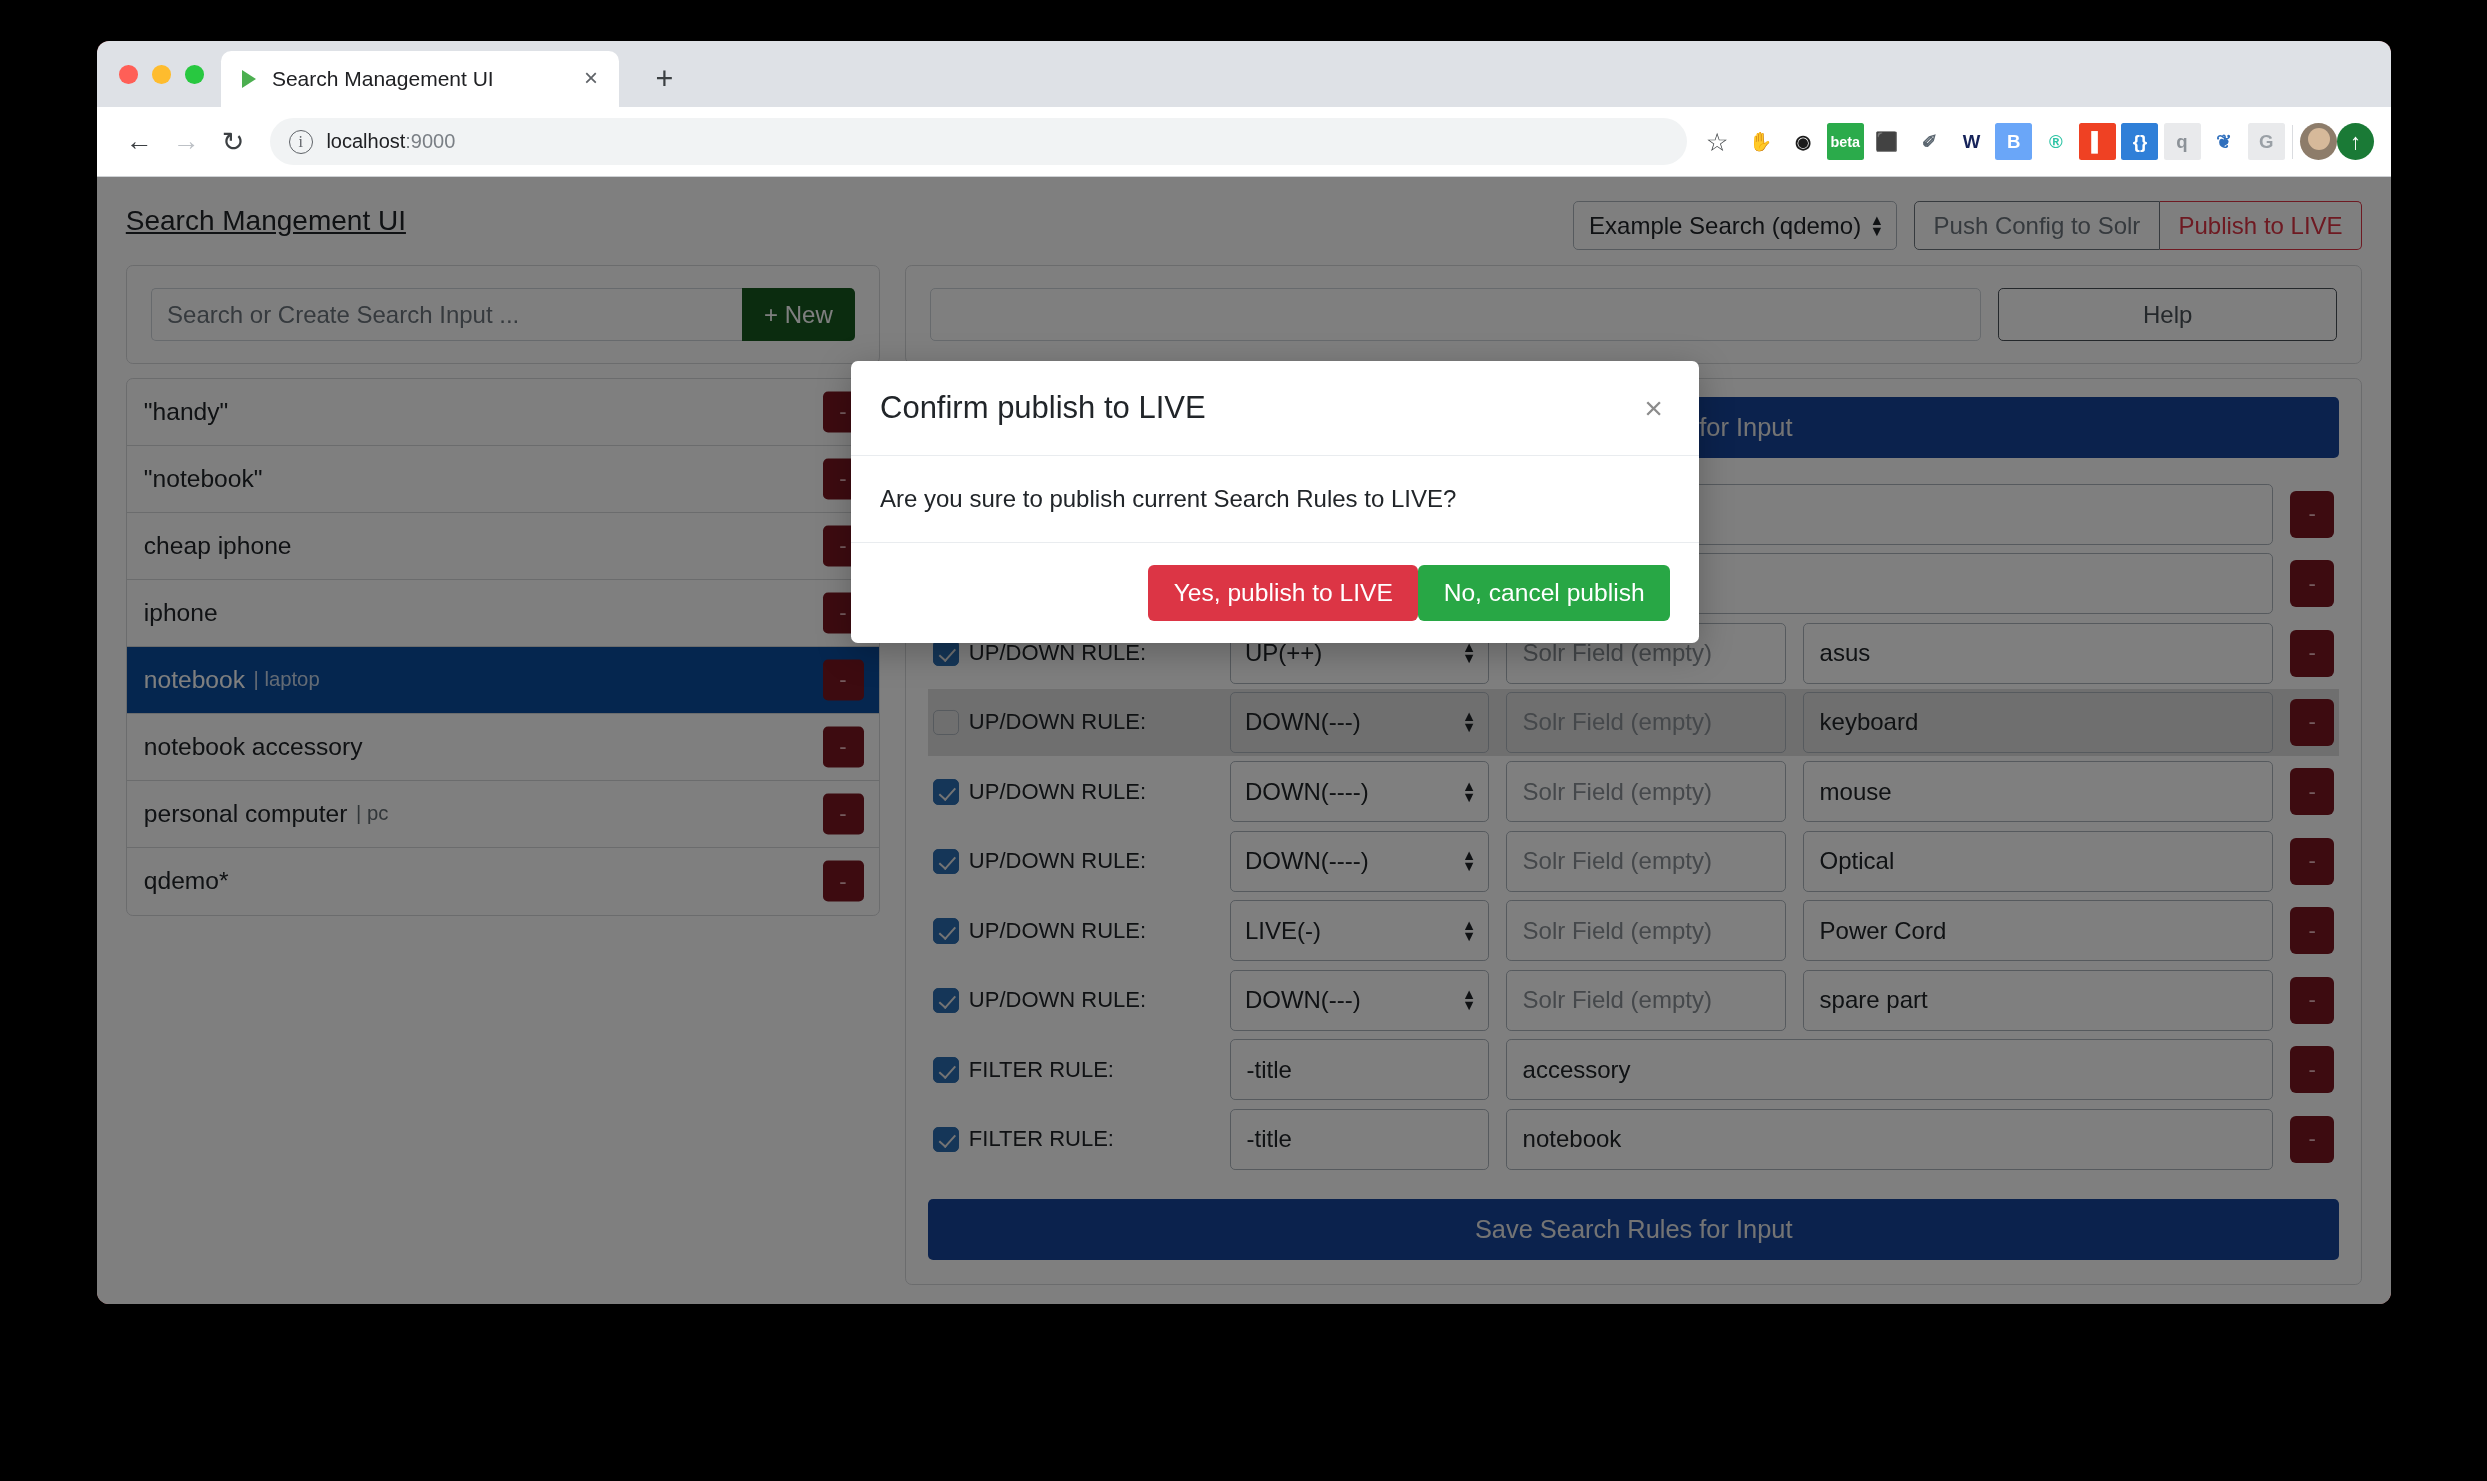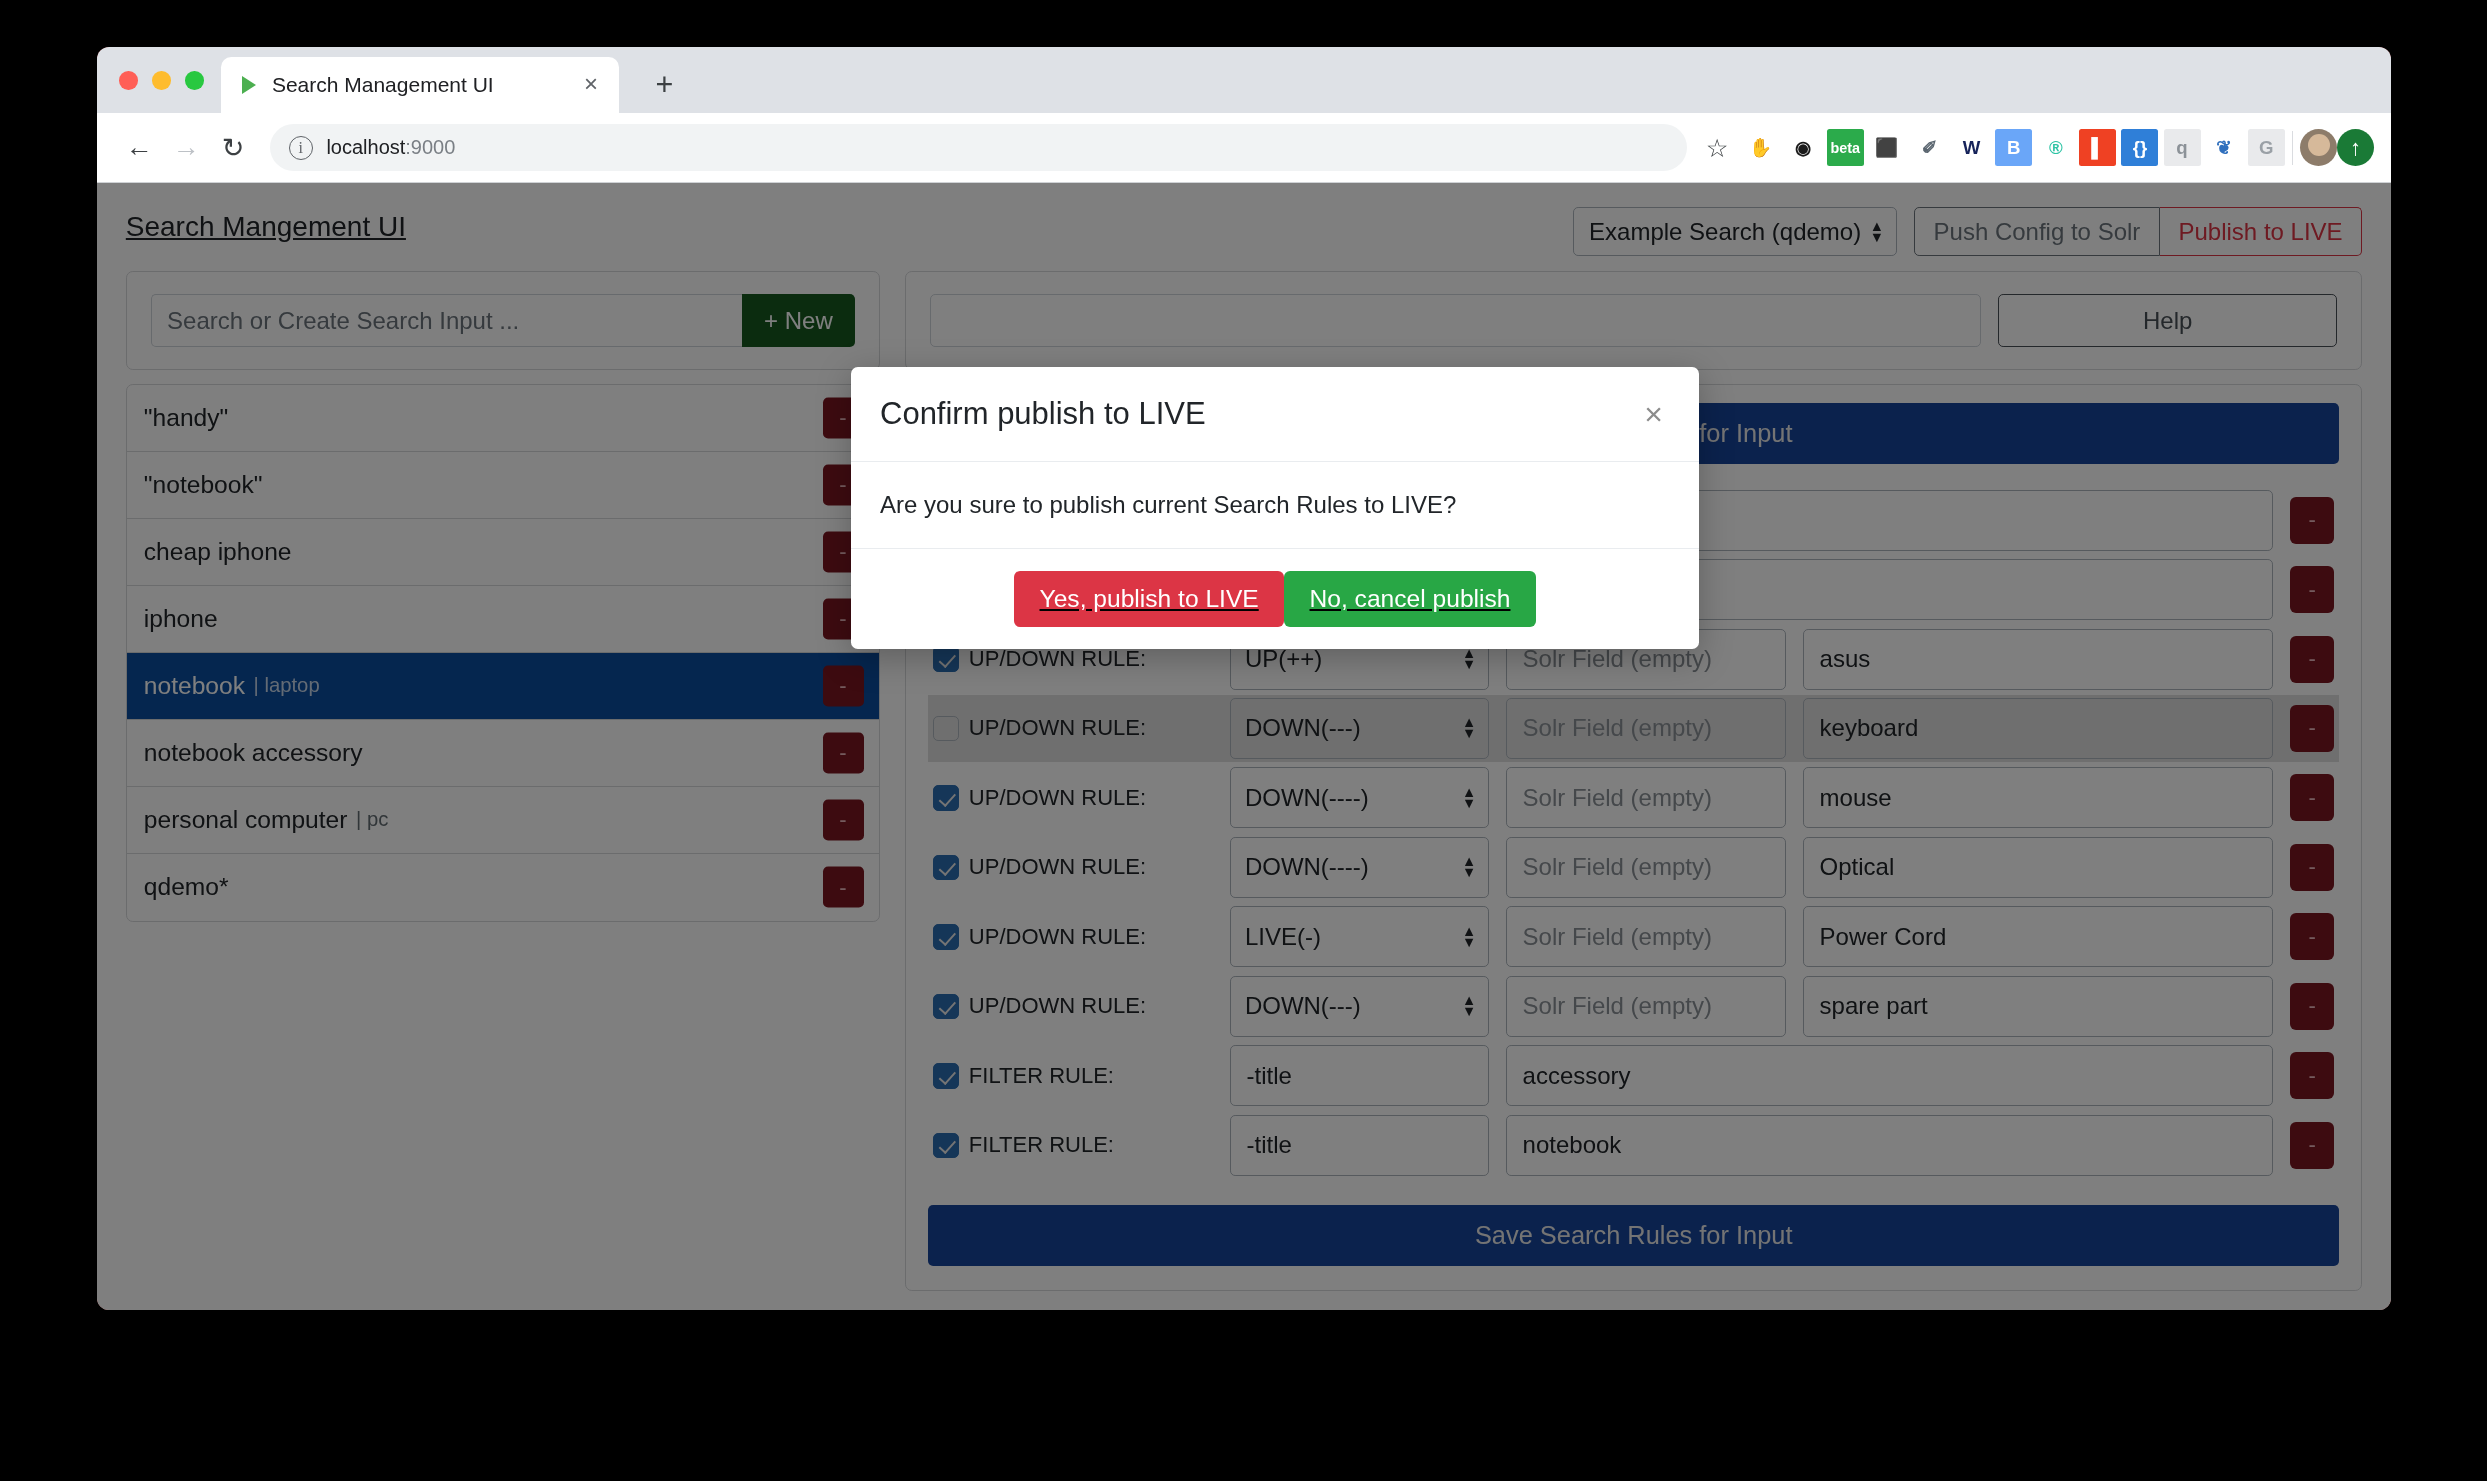--- a/index.html
+++ b/index.html
@@ -6,21 +6,21 @@
   html, body {
     width: 2487px; height: 1482px;
     background: #000;
     font-family: "Liberation Sans", sans-serif;
     overflow: hidden;
   }
 
   
   .browser-window {
     position: absolute;
-    left: 97px; top: 47px;
+    left: 97px; top: 41px;
     width: 2294px; height: 1263px;
     background: #7f1d1d;
     border-radius: 12px;
     overflow: hidden;
   }
 
   
   .tabstrip {
     position: relative;
     height: 66px;
@@ -436,21 +436,21 @@
     font-family: "Liberation Sans", sans-serif;
   }
   .modal-body {
     padding: 29px;
     border-bottom: 0.8px solid #e9ecef;
     font-size: 24px;
     color: #212529;
   }
   .modal-footer {
     padding: 22px 29px;
-    display: flex; justify-content: center; gap: 0; text-decoration: underline;
+    display: flex; justify-content: flex-end; gap: 0;
   }
   .btn-danger {
     background: #dc3545; border: none; border-radius: 6px;
     color: #fff; font-size: 24.6px;
     padding: 0 25.4px; height: 56px;
     font-family: "Liberation Sans", sans-serif;
   }
   .btn-success {
     background: #28a745; border: none; border-radius: 6px;
     color: #fff; font-size: 24.6px;

